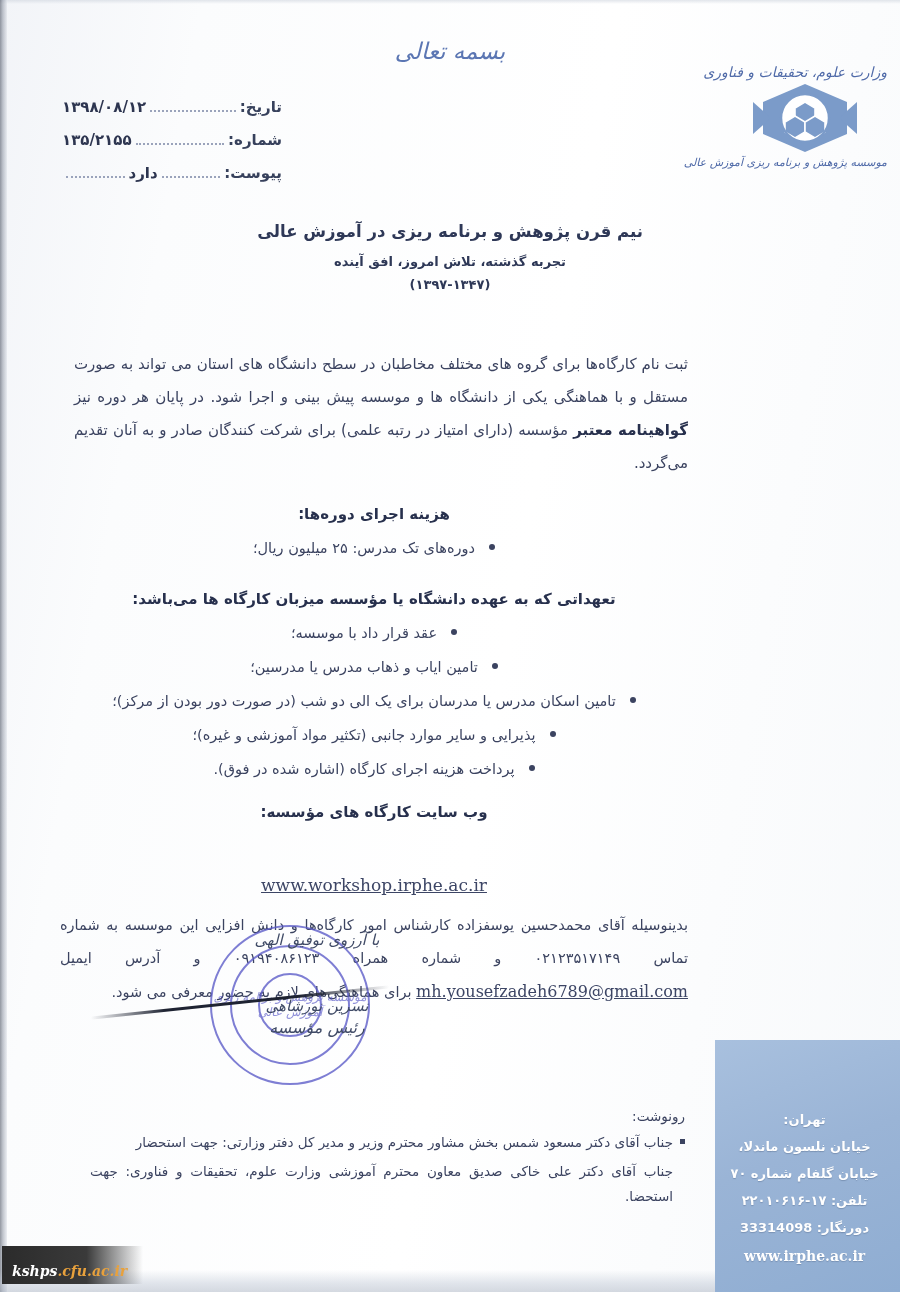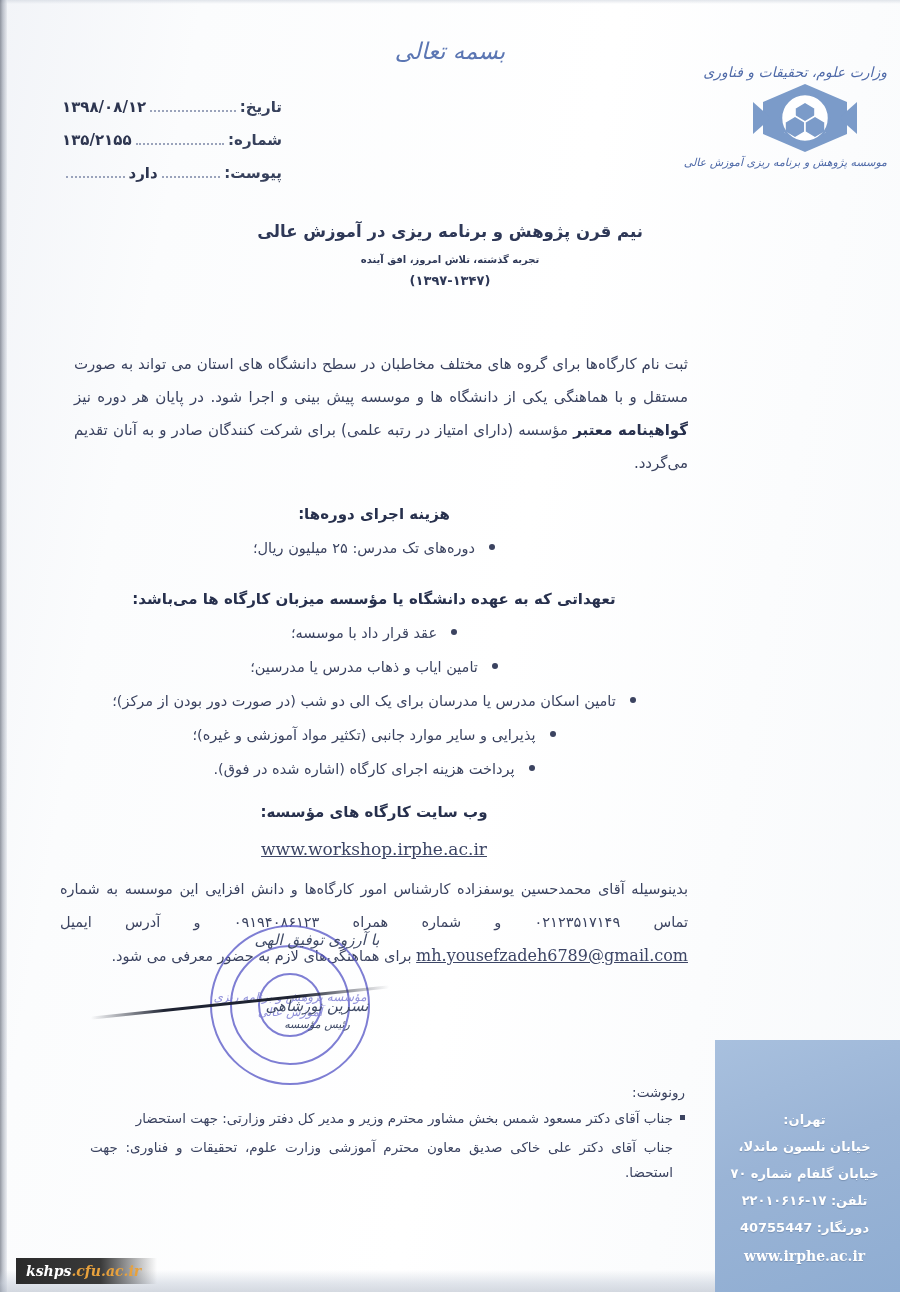--- a/index.html
+++ b/index.html
@@ -118,21 +118,21 @@
     text-align: center;
     direction: rtl;
   }
   .title-line1 {
     font-size: 16.5px;
     font-weight: bold;
     color: #2e3857;
     letter-spacing: .2px;
   }
   .title-line2 {
-    font-size: 10px;
+    font-size: 13px;
     font-weight: bold;
     color: #2e3857;
     margin-top: 13px;
   }
   .title-years {
     font-size: 13px;
     font-weight: bold;
     color: #2e3857;
     margin-top: 8px;
     direction: ltr;
@@ -197,20 +197,21 @@
     margin-top: 4px;
   }
   .url {
     font-family: "DejaVu Serif", "Liberation Serif", serif;
     font-size: 17px;
     color: #3c4565;
     text-decoration: underline;
     direction: ltr;
     unicode-bidi: plaintext;
     display: inline-block;
+    margin-top: 36px;
   }
   .email {
     font-family: "DejaVu Serif", "Liberation Serif", serif;
     font-size: 16px;
     color: #3c4565;
     text-decoration: underline;
     direction: ltr;
     unicode-bidi: plaintext;
   }
   .num-ltr { direction: ltr; unicode-bidi: plaintext; display: inline-block; }
@@ -247,21 +248,21 @@
   }
   .sig-l2 {
     font-family: "DejaVu Serif", "Liberation Serif", serif;
     font-size: 15px;
     font-style: italic;
     margin-top: 48px;
     color: #3f4a66;
   }
   .sig-l3 {
     font-family: "DejaVu Serif", "Liberation Serif", serif;
-    font-size: 11px;
+    font-size: 16px;
     font-style: italic;
     margin-top: 3px;
     color: #3f4a66;
   }
   .stamp {
     position: absolute;
     top: 0px;
     left: 60px;
     width: 160px;
     height: 160px;
@@ -325,21 +326,21 @@
     font-family: "DejaVu Serif", "Liberation Serif", serif;
     font-size: 14px;
     margin-top: 2px;
     direction: ltr;
     unicode-bidi: plaintext;
   }
 
   
   .cc-block {
     position: absolute;
-    top: 1084px;
+    top: 1108px;
     right: 215px;
     left: 90px;
     direction: rtl;
     color: #3b4360;
   }
   .cc-title {
     font-size: 13.5px;
     text-align: right;
     margin-bottom: 6px;
   }
@@ -362,23 +363,23 @@
     margin-left: 7px;
     vertical-align: middle;
     position: relative;
     top: -2px;
   }
   .cc-noindent { padding-right: 12px; }
 
   
   .watermark {
     position: absolute;
-    left: 16px;
+    left: 2px;
     bottom: 8px;
-    padding: 5px 16px 5px 10px;
+    padding: 17px 16px 5px 10px;
     background: linear-gradient(90deg, #2b2b2b 0%, #3a3a3a 60%, rgba(58,58,58,0) 100%);
     font-family: "DejaVu Serif", "Liberation Serif", serif;
     font-size: 14px;
     font-weight: bold;
     font-style: italic;
     direction: ltr;
     unicode-bidi: plaintext;
   }
   .wm-a { color: #ffffff; }
   .wm-b { color: #e8a13c; }
@@ -477,21 +478,21 @@
     </div>
     <div class="pen-stroke"></div>
   </div>
 
   <div class="address-panel">
     <div class="address-inner">
       <div class="addr-line">تهران:</div>
       <div class="addr-line">خیابان نلسون ماندلا،</div>
       <div class="addr-line">خیابان گلفام شماره ۷۰</div>
       <div class="addr-line"><span>تلفن:</span> <span class="addr-ltr">۲۲۰۱۰۶۱۶-۱۷</span></div>
-      <div class="addr-line"><span>دورنگار:</span> <span class="addr-ltr">40755447</span></div>
+      <div class="addr-line"><span>دورنگار:</span> <span class="addr-ltr">33314098</span></div>
       <div class="addr-site">www.irphe.ac.ir</div>
     </div>
   </div>
 
   <div class="cc-block">
     <div class="cc-title">رونوشت:</div>
     <ul class="cc-list">
       <li><span class="cc-sq"></span><span>جناب آقای دکتر مسعود شمس بخش مشاور محترم  وزیر و مدیر کل  دفتر وزارتی: جهت استحضار</span></li>
       <li class="cc-noindent"><span>جناب آقای دکتر علی خاکی صدیق معاون محترم آموزشی وزارت علوم، تحقیقات و فناوری: جهت استحضا.</span></li>
     </ul>

